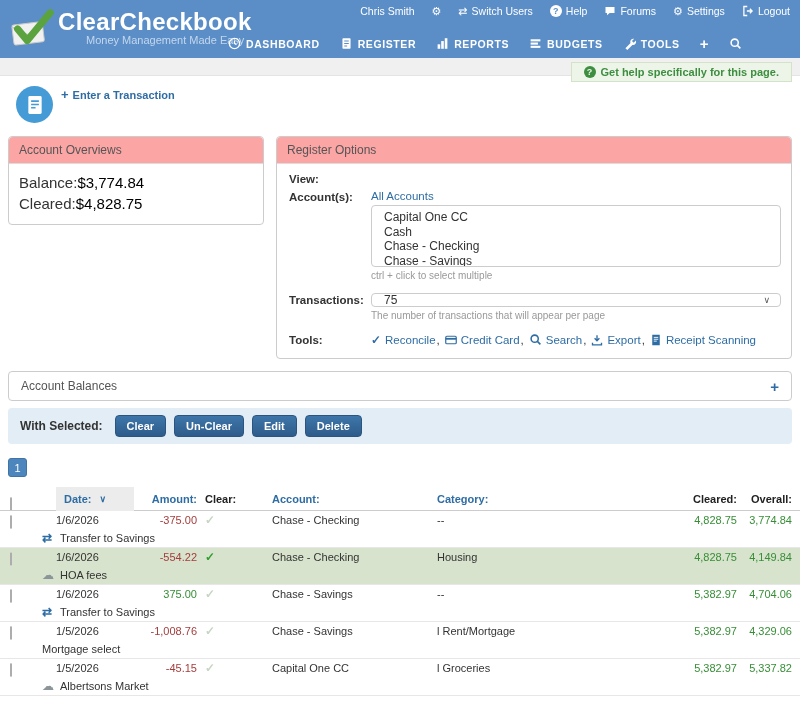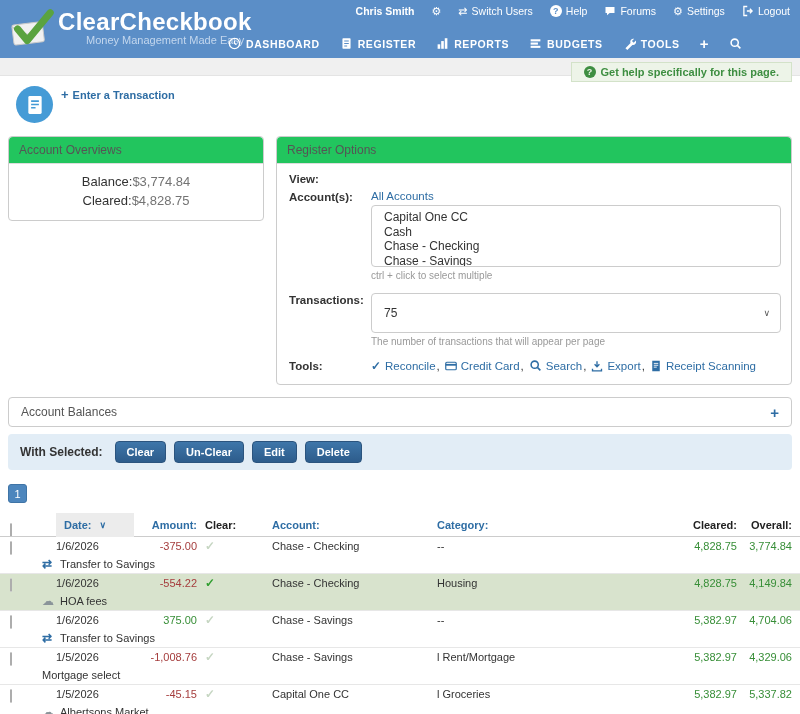--- a/index.html
+++ b/index.html
@@ -3,21 +3,21 @@
 <meta charset="utf-8">
 <style>
   * { box-sizing: border-box; margin: 0; padding: 0; }
   html,body { width:800px; height:714px; overflow:hidden; background:#fff;
     font-family:"Liberation Sans", sans-serif; color:#333; position:relative; }
 
   
   .topbar { height:58px; background:#5b8ec7; position:relative; }
   .utility { position:absolute; top:5px; right:10px; display:flex; align-items:center; gap:17px;
     font-size:10.5px; color:#fff; }
-  .utility .uname { font-weight:bold;padding-left:13px; }
+  .utility .uname { font-weight:normal;padding-left:13px; }
   .util-item { display:flex; align-items:center; gap:4px; color:#fff; text-decoration:none; cursor:pointer; }
   .icn { display:inline-flex; align-items:center; justify-content:center; line-height:1; }
   .icn svg { display:block; }
   .q-circle { width:12px; height:12px; border-radius:50%; background:#fff; color:#5b8ec7;
     font-size:9px; font-weight:bold; display:inline-flex; align-items:center; justify-content:center; }
   .brand { position:absolute; left:10px; top:8px; display:flex; align-items:flex-start; }
   .brand-text { margin-left:4px; }
   .brand-title { font-size:24px; color:#fff; font-weight:600; letter-spacing:.3px; }
   .brand-tag { font-size:11px; color:#c3d7ee; margin:-2px 0 0 28px; }
   .mainnav { position:absolute; left:228px; bottom:7px; display:flex; align-items:center; gap:20px; }
@@ -39,35 +39,35 @@
   h1 { font-size:26px; font-weight:400; color:#4a4a4a; line-height:28px; }
   .enter-link { display:flex; align-items:center; gap:4px; color:#2e6da4; font-size:11px;
     font-weight:bold; text-decoration:none; cursor:pointer; margin-top:1px; }
   .enter-link .plus { font-size:13px; }
 
   a.blue { color:#2e6da4; text-decoration:none; cursor:pointer; }
 
   
   .panels { display:flex; gap:12px; margin:13px 8px 0 8px; align-items:flex-start; }
   .panel { border:1px solid #ccc; border-radius:4px; background:#fff; }
-  .panel-hd { background:#22c55e; border-bottom:1px solid #ddd; border-radius:4px 4px 0 0;
+  .panel-hd { background:#fca5a5; border-bottom:1px solid #ddd; border-radius:4px 4px 0 0;
     padding:6px 10px; font-size:12px; color:#555; }
   .panel-left { width:256px; flex:none; }
   .panel-left .panel-bd { padding:8px 10px 10px; }
-  .bal-row { display:flex; justify-content:center; font-size:13px; padding:2px 0; }
-  .bal-row .v { color:#737373; }
+  .bal-row { display:flex; justify-content:flex-start; font-size:15px; padding:2px 0; }
+  .bal-row .v { color:#000000; }
   .panel-right { flex:1; }
   .panel-right .panel-bd { padding:8px 10px 10px 12px; font-size:11.5px; }
   .opt { display:grid; grid-template-columns:82px 1fr; align-items:start; margin-bottom:5px; }
   .opt-label { font-weight:bold; font-size:11.5px; color:#333; padding-top:1px; }
   .view-links, .tools-links { color:#333; }
   .mselect { border:1px solid #ccc; border-radius:4px; height:62px; overflow:hidden;
     margin-top:3px; padding:4px 0 0 12px; font-size:12px; line-height:14.5px; background:#fff; }
   .hint { font-size:10px; color:#999; margin:3px 0 7px; }
-  .sel { border:1px solid #ccc; border-radius:4px; height:40px; display:flex; align-items:center;
+  .sel { border:1px solid #ccc; border-radius:4px; height:14px; display:flex; align-items:center;
     justify-content:space-between; padding:0 10px 0 12px; font-size:12px; background:#fff; cursor:pointer; }
   .sel .chev { color:#555; font-size:9px; }
   .tools-links { display:flex; align-items:center; flex-wrap:wrap; font-size:11.5px; }
   .tool-link { display:inline-flex; align-items:center; gap:4px; color:#2e6da4;
     text-decoration:none; cursor:pointer; }
   .sep { color:#333; margin:0 5px 0 1px; }
 
   
   .balances-bar { margin:12px 8px 0; border:1px solid #ccc; border-radius:4px; height:30px;
     display:flex; align-items:center; justify-content:space-between; padding:0 12px;

